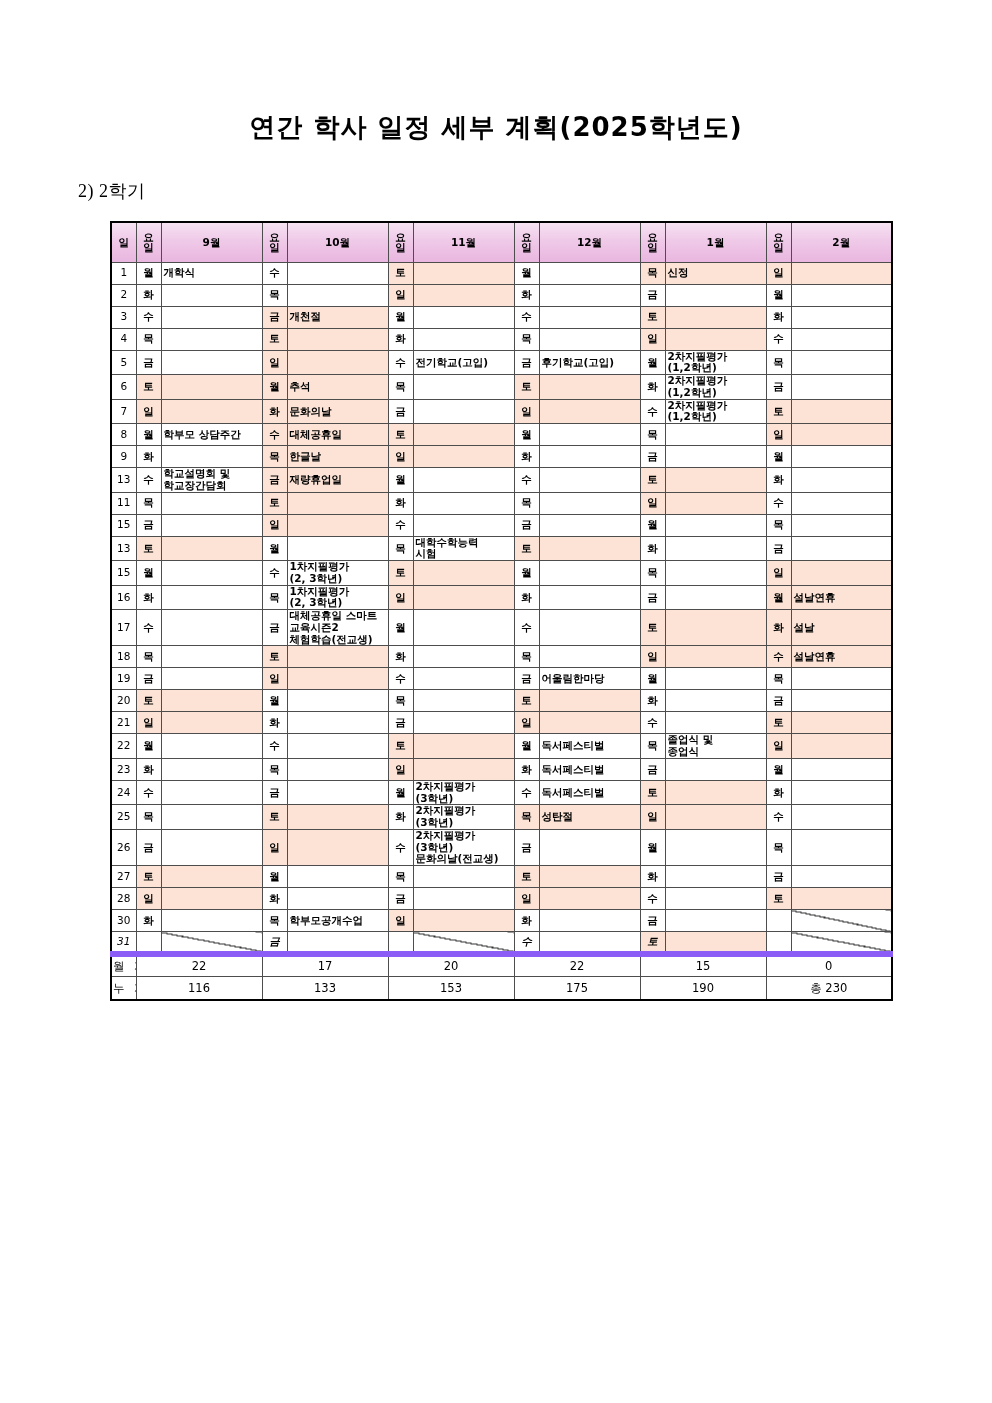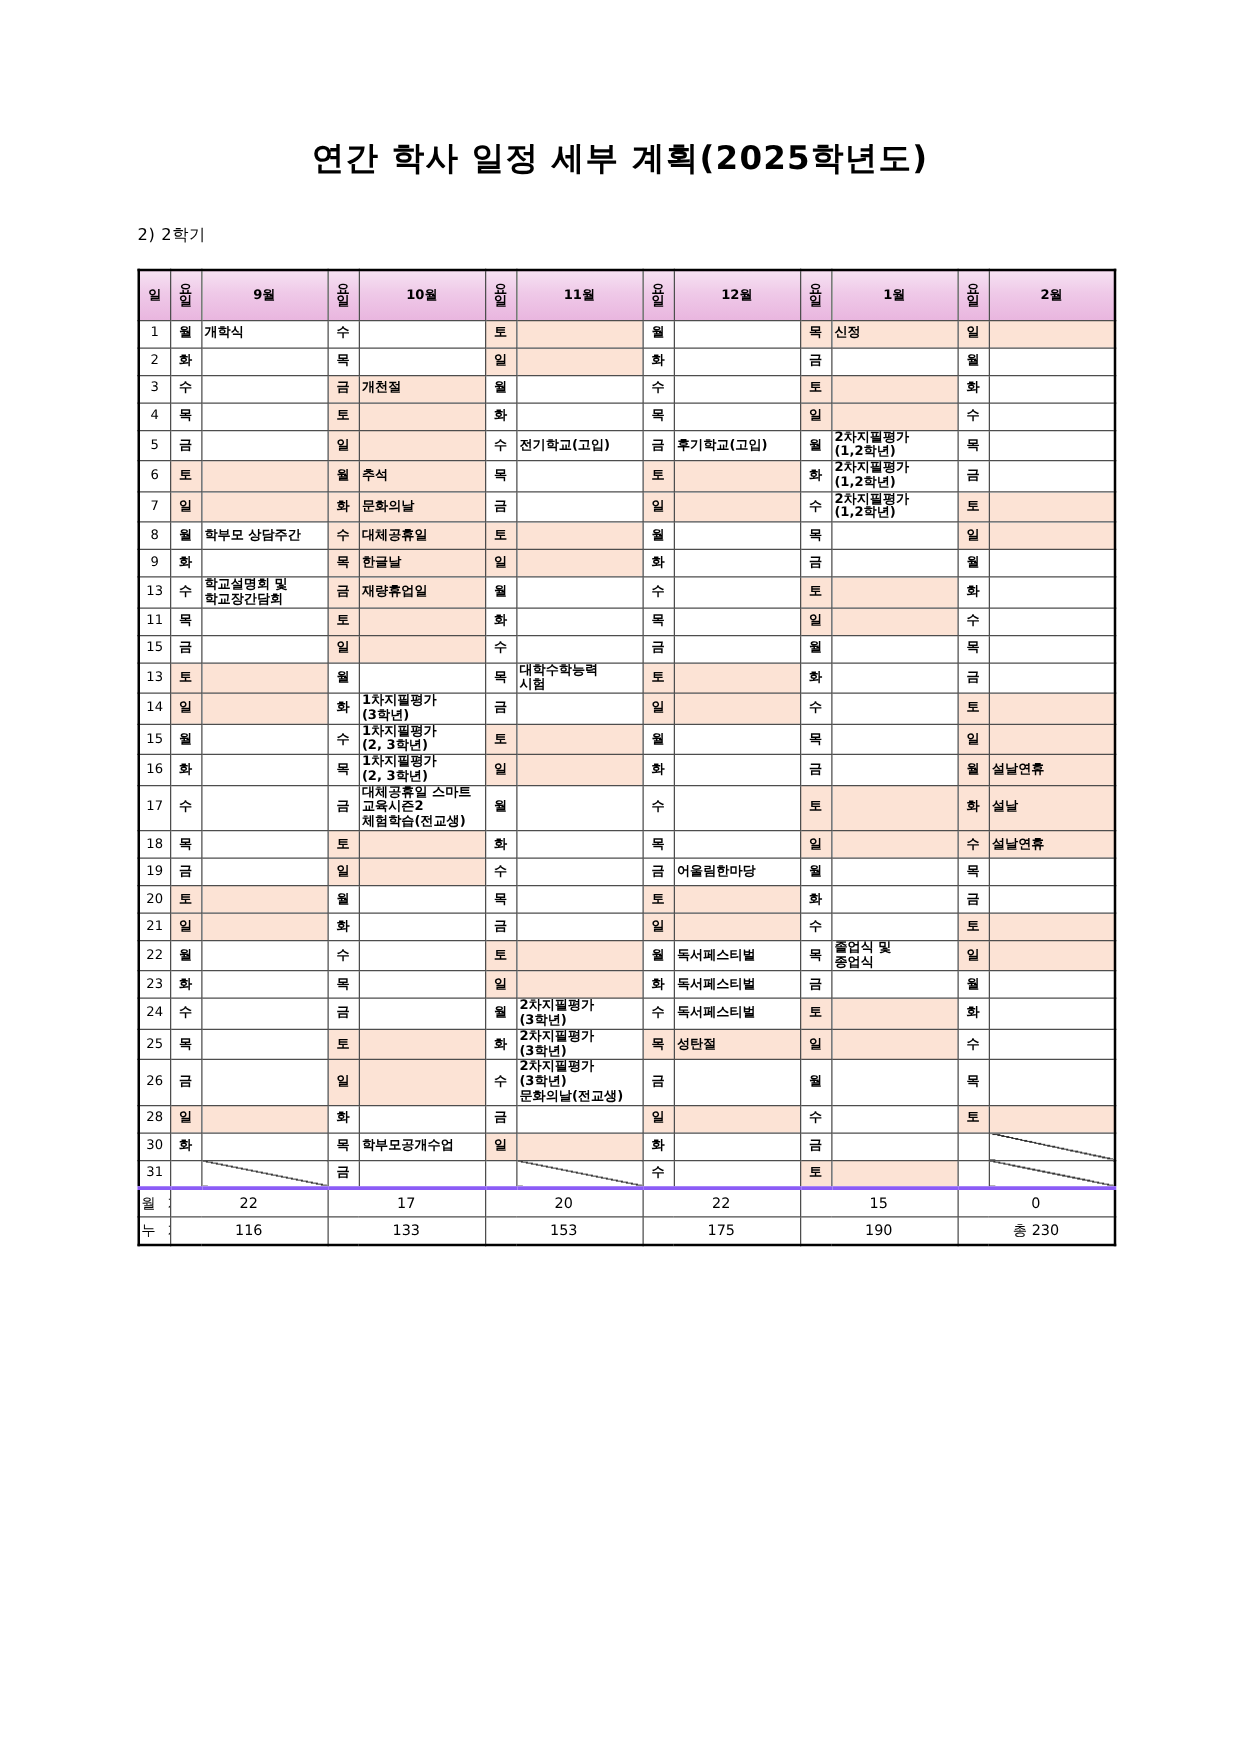--- a/index.html
+++ b/index.html
@@ -25,25 +25,26 @@
   .doc-title {
     text-align: center;
     font-size: 26px;
     font-weight: bold;
     letter-spacing: 1px;
     margin: 0;
     padding-top: 112px;
     line-height: 1.2;
   }
   .section-label {
-    font-size: 13px;
+    font-size: 18px;
     margin: 0;
     padding-top: 36px;
-    padding-left: 110px;
+    padding-left: 78px;
     letter-spacing: 0.5px;
+    font-family: Liberation Serif, serif;
   }
   .table-wrap {
     padding-top: 18px;
     padding-left: 110px;
   }
   table.cal {
     border-collapse: collapse;
     table-layout: fixed;
     width: 782px;
     border: 2px solid #000;
@@ -112,21 +113,21 @@
     text-align: center;
     font-size: 11.5px;
     height: 23px;
   }
   tr.sum td.lbl {
     font-size: 11.5px;
     letter-spacing: 3px;
     padding-left: 1px;
   }
   tr.sum-first td { border-top: 2px solid #000; }
-  tbody tr.lastday td { border-bottom: 3px solid #8b5cf6; }
+  tbody tr.lastday td { border-bottom: 6px solid #8b5cf6; font-style: italic; }
 </style>
 </head>
 <body>
 
 <div class="page">
 
   <h1 class="doc-title">연간 학사 일정 세부 계획(2025학년도)</h1>
 
   <div class="section-label">2) 2학기</div>
 
@@ -377,36 +378,20 @@
             <td class="evt">대학수학능력
 시험</td>
             <td class="dow hol">토</td>
             <td class="evt hol"></td>
             <td class="dow">화</td>
             <td class="evt"></td>
             <td class="dow">금</td>
             <td class="evt"></td>
           </tr>
           <tr>
-            <td class="day">14</td>
-            <td class="dow hol">일</td>
-            <td class="evt hol"></td>
-            <td class="dow">화</td>
-            <td class="evt">1차지필평가
-(3학년)</td>
-            <td class="dow">금</td>
-            <td class="evt"></td>
-            <td class="dow hol">일</td>
-            <td class="evt hol"></td>
-            <td class="dow">수</td>
-            <td class="evt"></td>
-            <td class="dow hol">토</td>
-            <td class="evt hol"></td>
-          </tr>
-          <tr>
             <td class="day">15</td>
             <td class="dow">월</td>
             <td class="evt"></td>
             <td class="dow">수</td>
             <td class="evt">1차지필평가
 (2, 3학년)</td>
             <td class="dow hol">토</td>
             <td class="evt hol"></td>
             <td class="dow">월</td>
             <td class="evt"></td>
@@ -579,20 +564,35 @@
             <td class="evt hol"></td>
             <td class="dow">수</td>
             <td class="evt">2차지필평가
 (3학년)
 문화의날(전교생)</td>
             <td class="dow">금</td>
             <td class="evt"></td>
             <td class="dow">월</td>
             <td class="evt"></td>
             <td class="dow">목</td>
+            <td class="evt"></td>
+          </tr>
+          <tr>
+            <td class="day">27</td>
+            <td class="dow hol">토</td>
+            <td class="evt hol"></td>
+            <td class="dow">월</td>
+            <td class="evt"></td>
+            <td class="dow">목</td>
+            <td class="evt"></td>
+            <td class="dow hol">토</td>
+            <td class="evt hol"></td>
+            <td class="dow">화</td>
+            <td class="evt"></td>
+            <td class="dow">금</td>
             <td class="evt"></td>
           </tr>
           <tr>
             <td class="day">28</td>
             <td class="dow hol">일</td>
             <td class="evt hol"></td>
             <td class="dow">화</td>
             <td class="evt"></td>
             <td class="dow">금</td>
             <td class="evt"></td>

